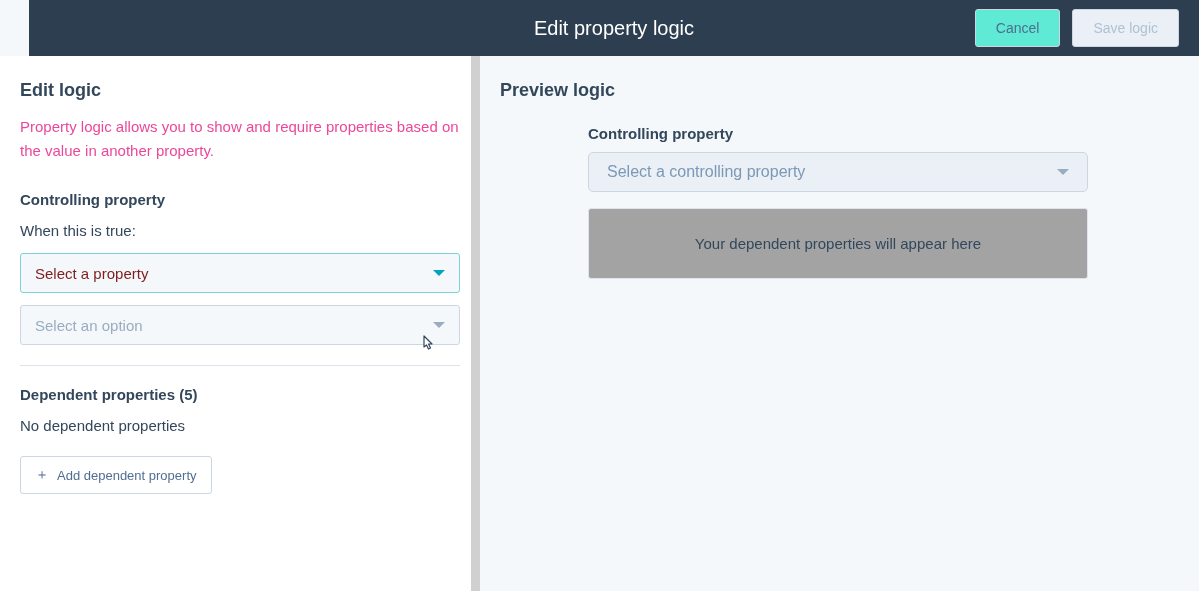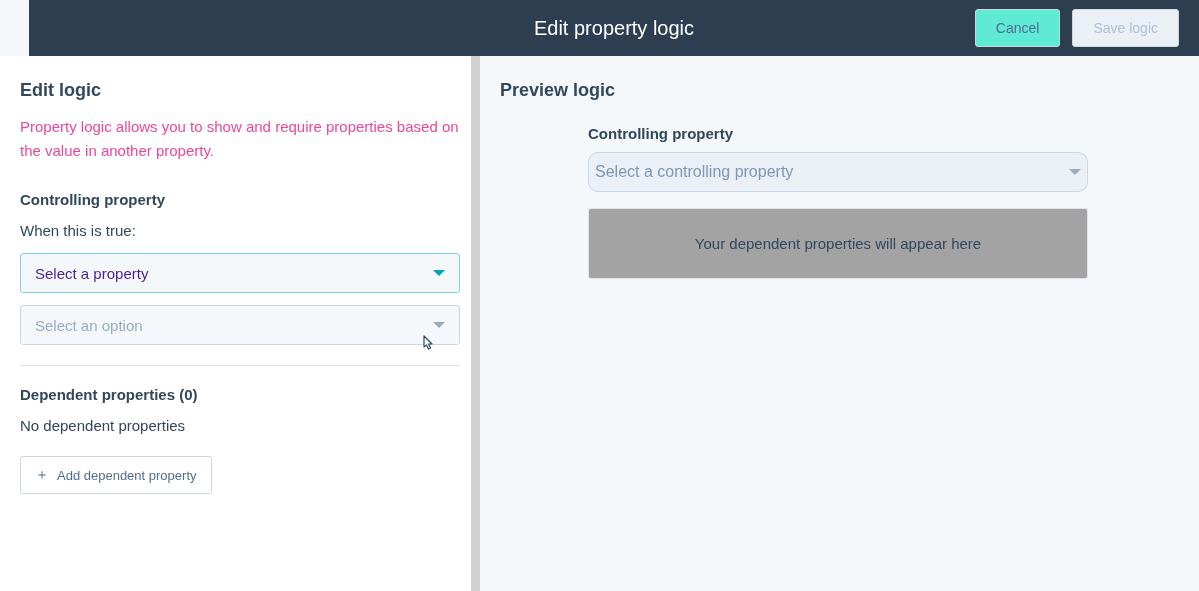--- a/index.html
+++ b/index.html
@@ -103,21 +103,21 @@
       color: #33475b;
       margin-bottom: 14px;
     }
     .select-box {
       width: 100%;
       background: #f5f8fa;
       border: 1px solid #cbd6e2;
       border-radius: 3px;
       padding: 10px 14px;
       font-size: 15px;
-      color: #4c1d95;
+      color: #7f1d1d;
       display: flex;
       align-items: center;
       justify-content: space-between;
       margin-bottom: 12px;
       cursor: pointer;
       height: 40px;
     }
     .select-box.active {
       border-color: #7fd1de;
     }
@@ -173,22 +173,22 @@
     .preview-label {
       font-size: 15px;
       font-weight: 600;
       color: #33475b;
       margin-bottom: 10px;
     }
     .preview-select {
       width: 100%;
       background: #eaf0f6;
       border: 1px solid #cbd6e2;
-      border-radius: 10px;
-      padding: 10px 6px;
+      border-radius: 5px;
+      padding: 10px 18px;
       font-size: 16px;
       color: #7c98b6;
       display: flex;
       align-items: center;
       justify-content: space-between;
       height: 40px;
       margin-bottom: 16px;
     }
     .preview-card {
       background: #a3a3a3;
@@ -236,21 +236,21 @@
       </div>
 
 
       <div class="select-box disabled">
         <span>Select an option</span>
         <span class="caret muted"></span>
       </div>
 
       <hr class="divider">
 
-      <div class="field-label">Dependent properties (0)</div>
+      <div class="field-label">Dependent properties (5)</div>
       <div class="no-dependent">No dependent properties</div>
 
       <button class="add-dependent-btn">
         <span class="plus-icon">＋</span>
         <span>Add dependent property</span>
       </button>
     </div>
 
     <svg class="cursor-pointer" width="18" height="20" viewBox="0 0 18 20">
       <path d="M6 2 L6 13 L8.5 11 L10.5 15 L12.5 14 L10.5 10 L14 10 Z" fill="#ffffff" stroke="#33475b" stroke-width="1.2" stroke-linejoin="round"></path>

